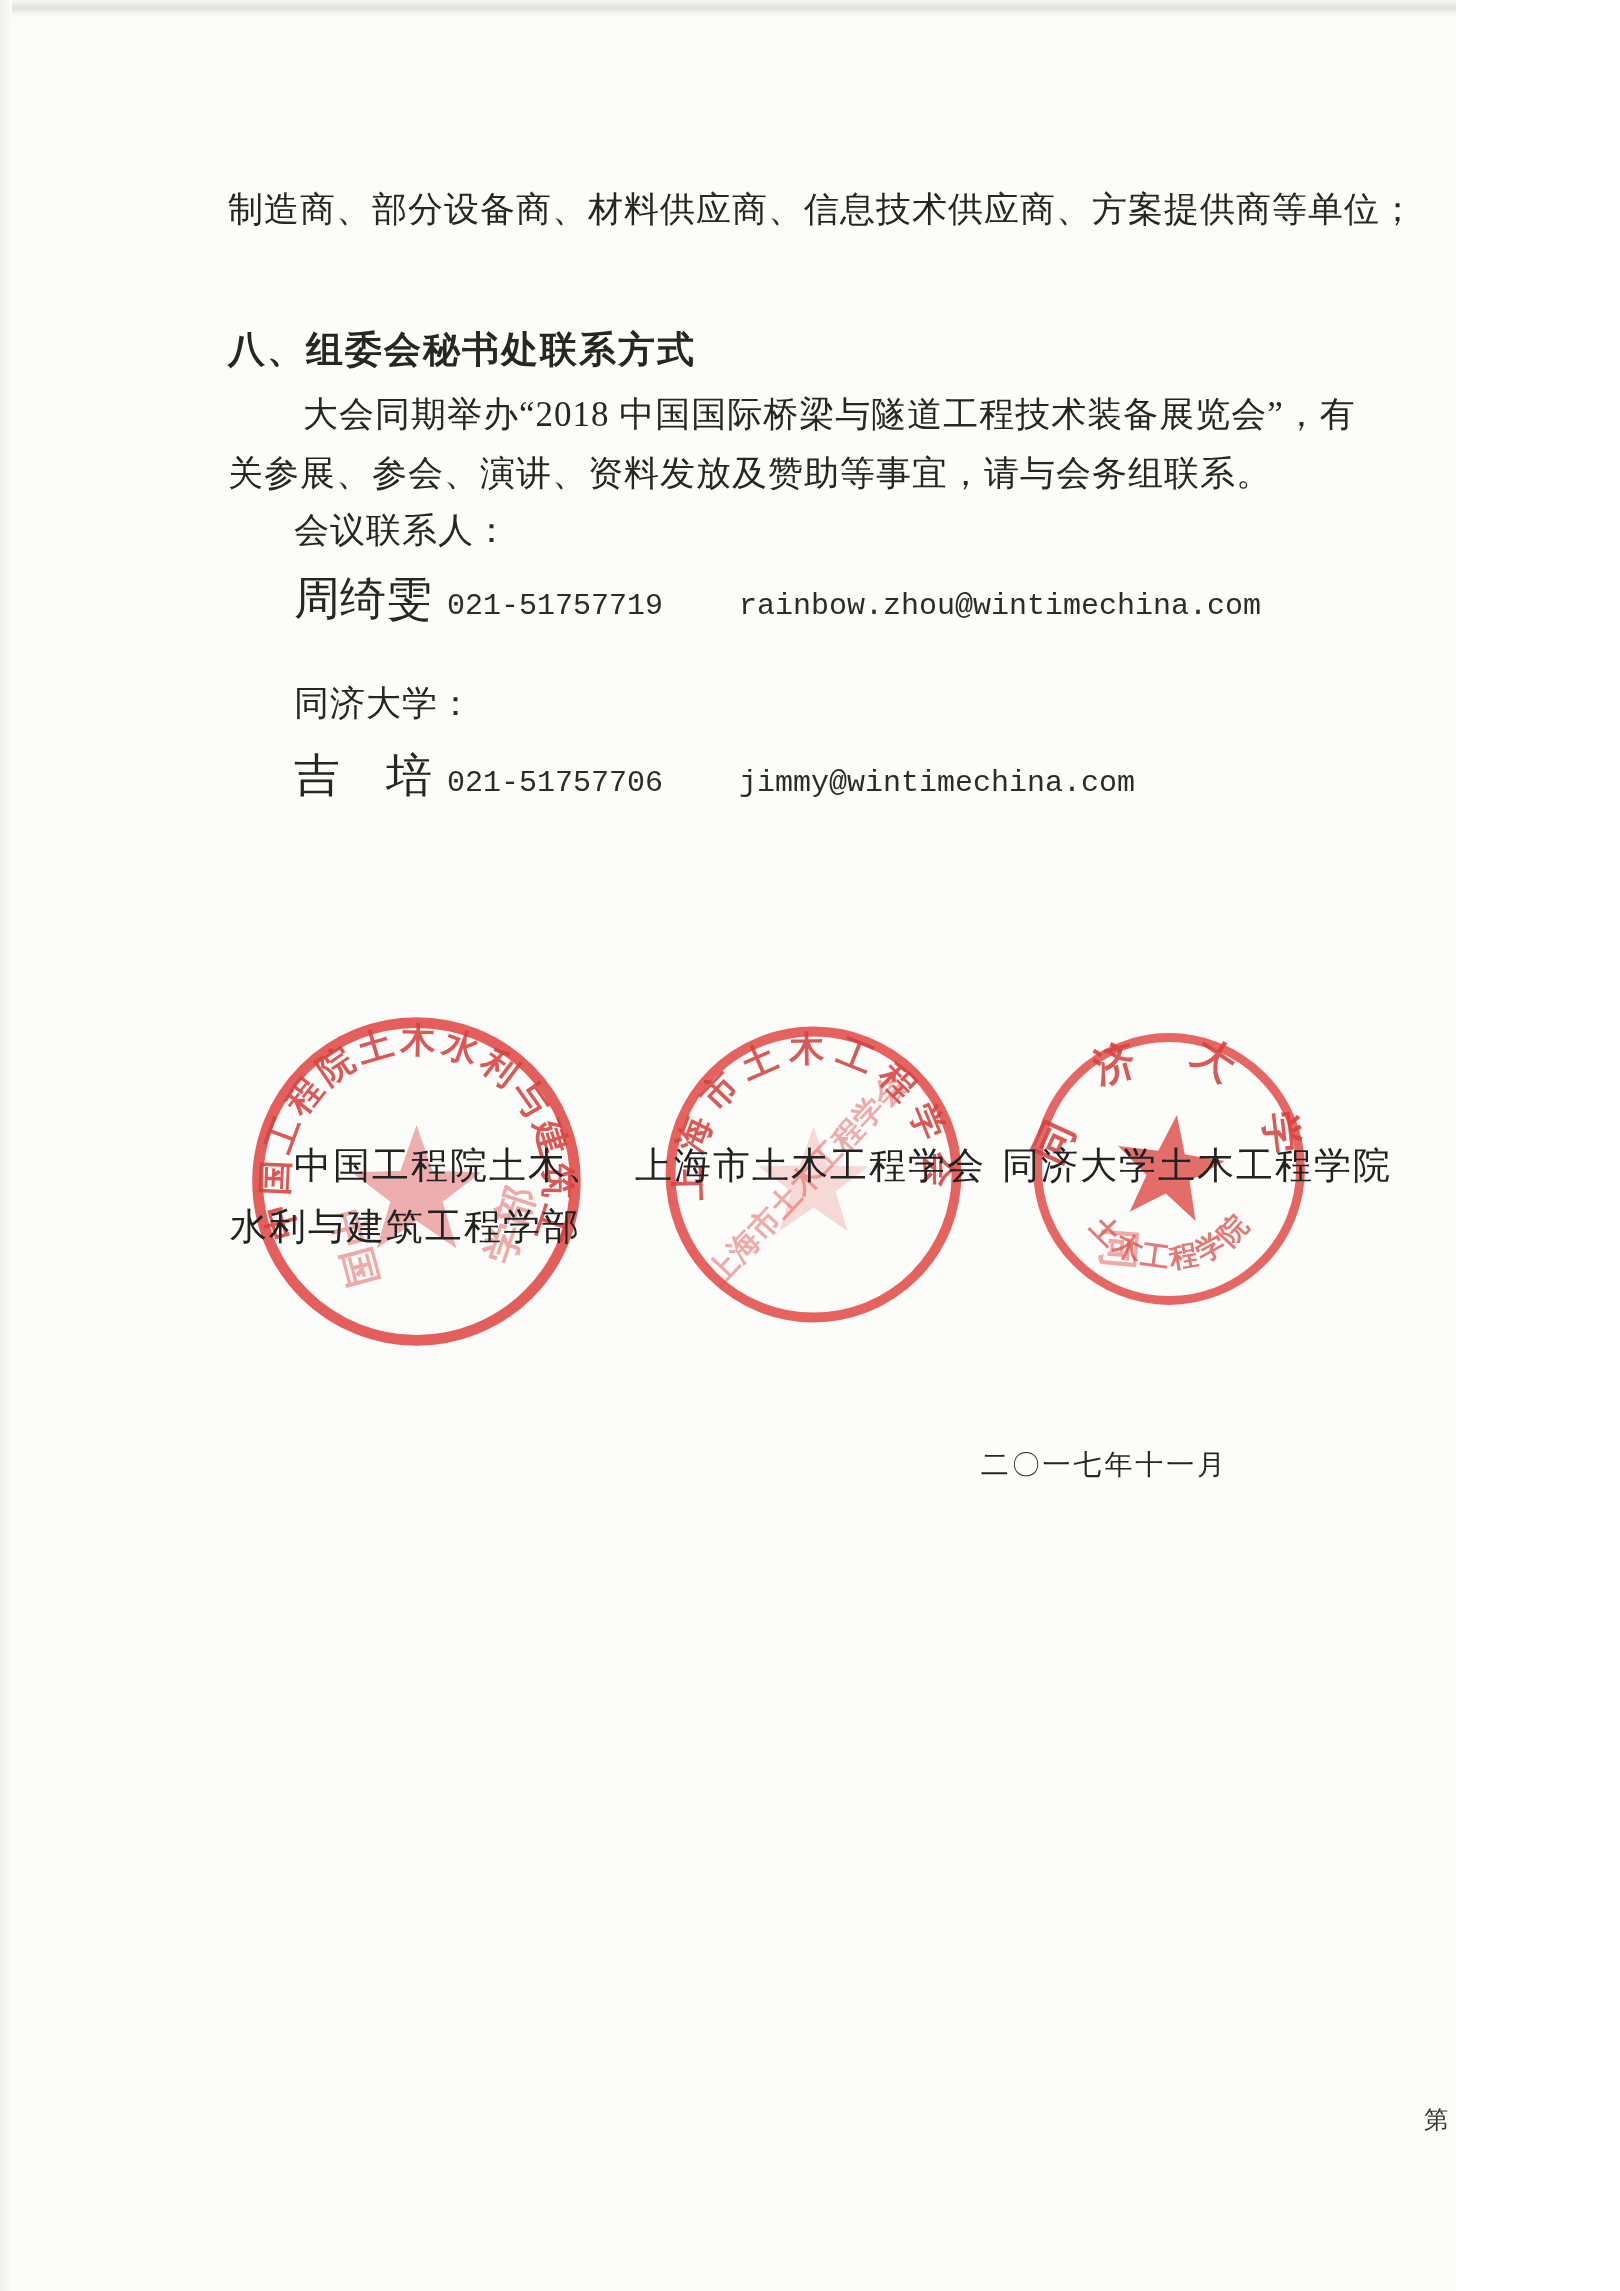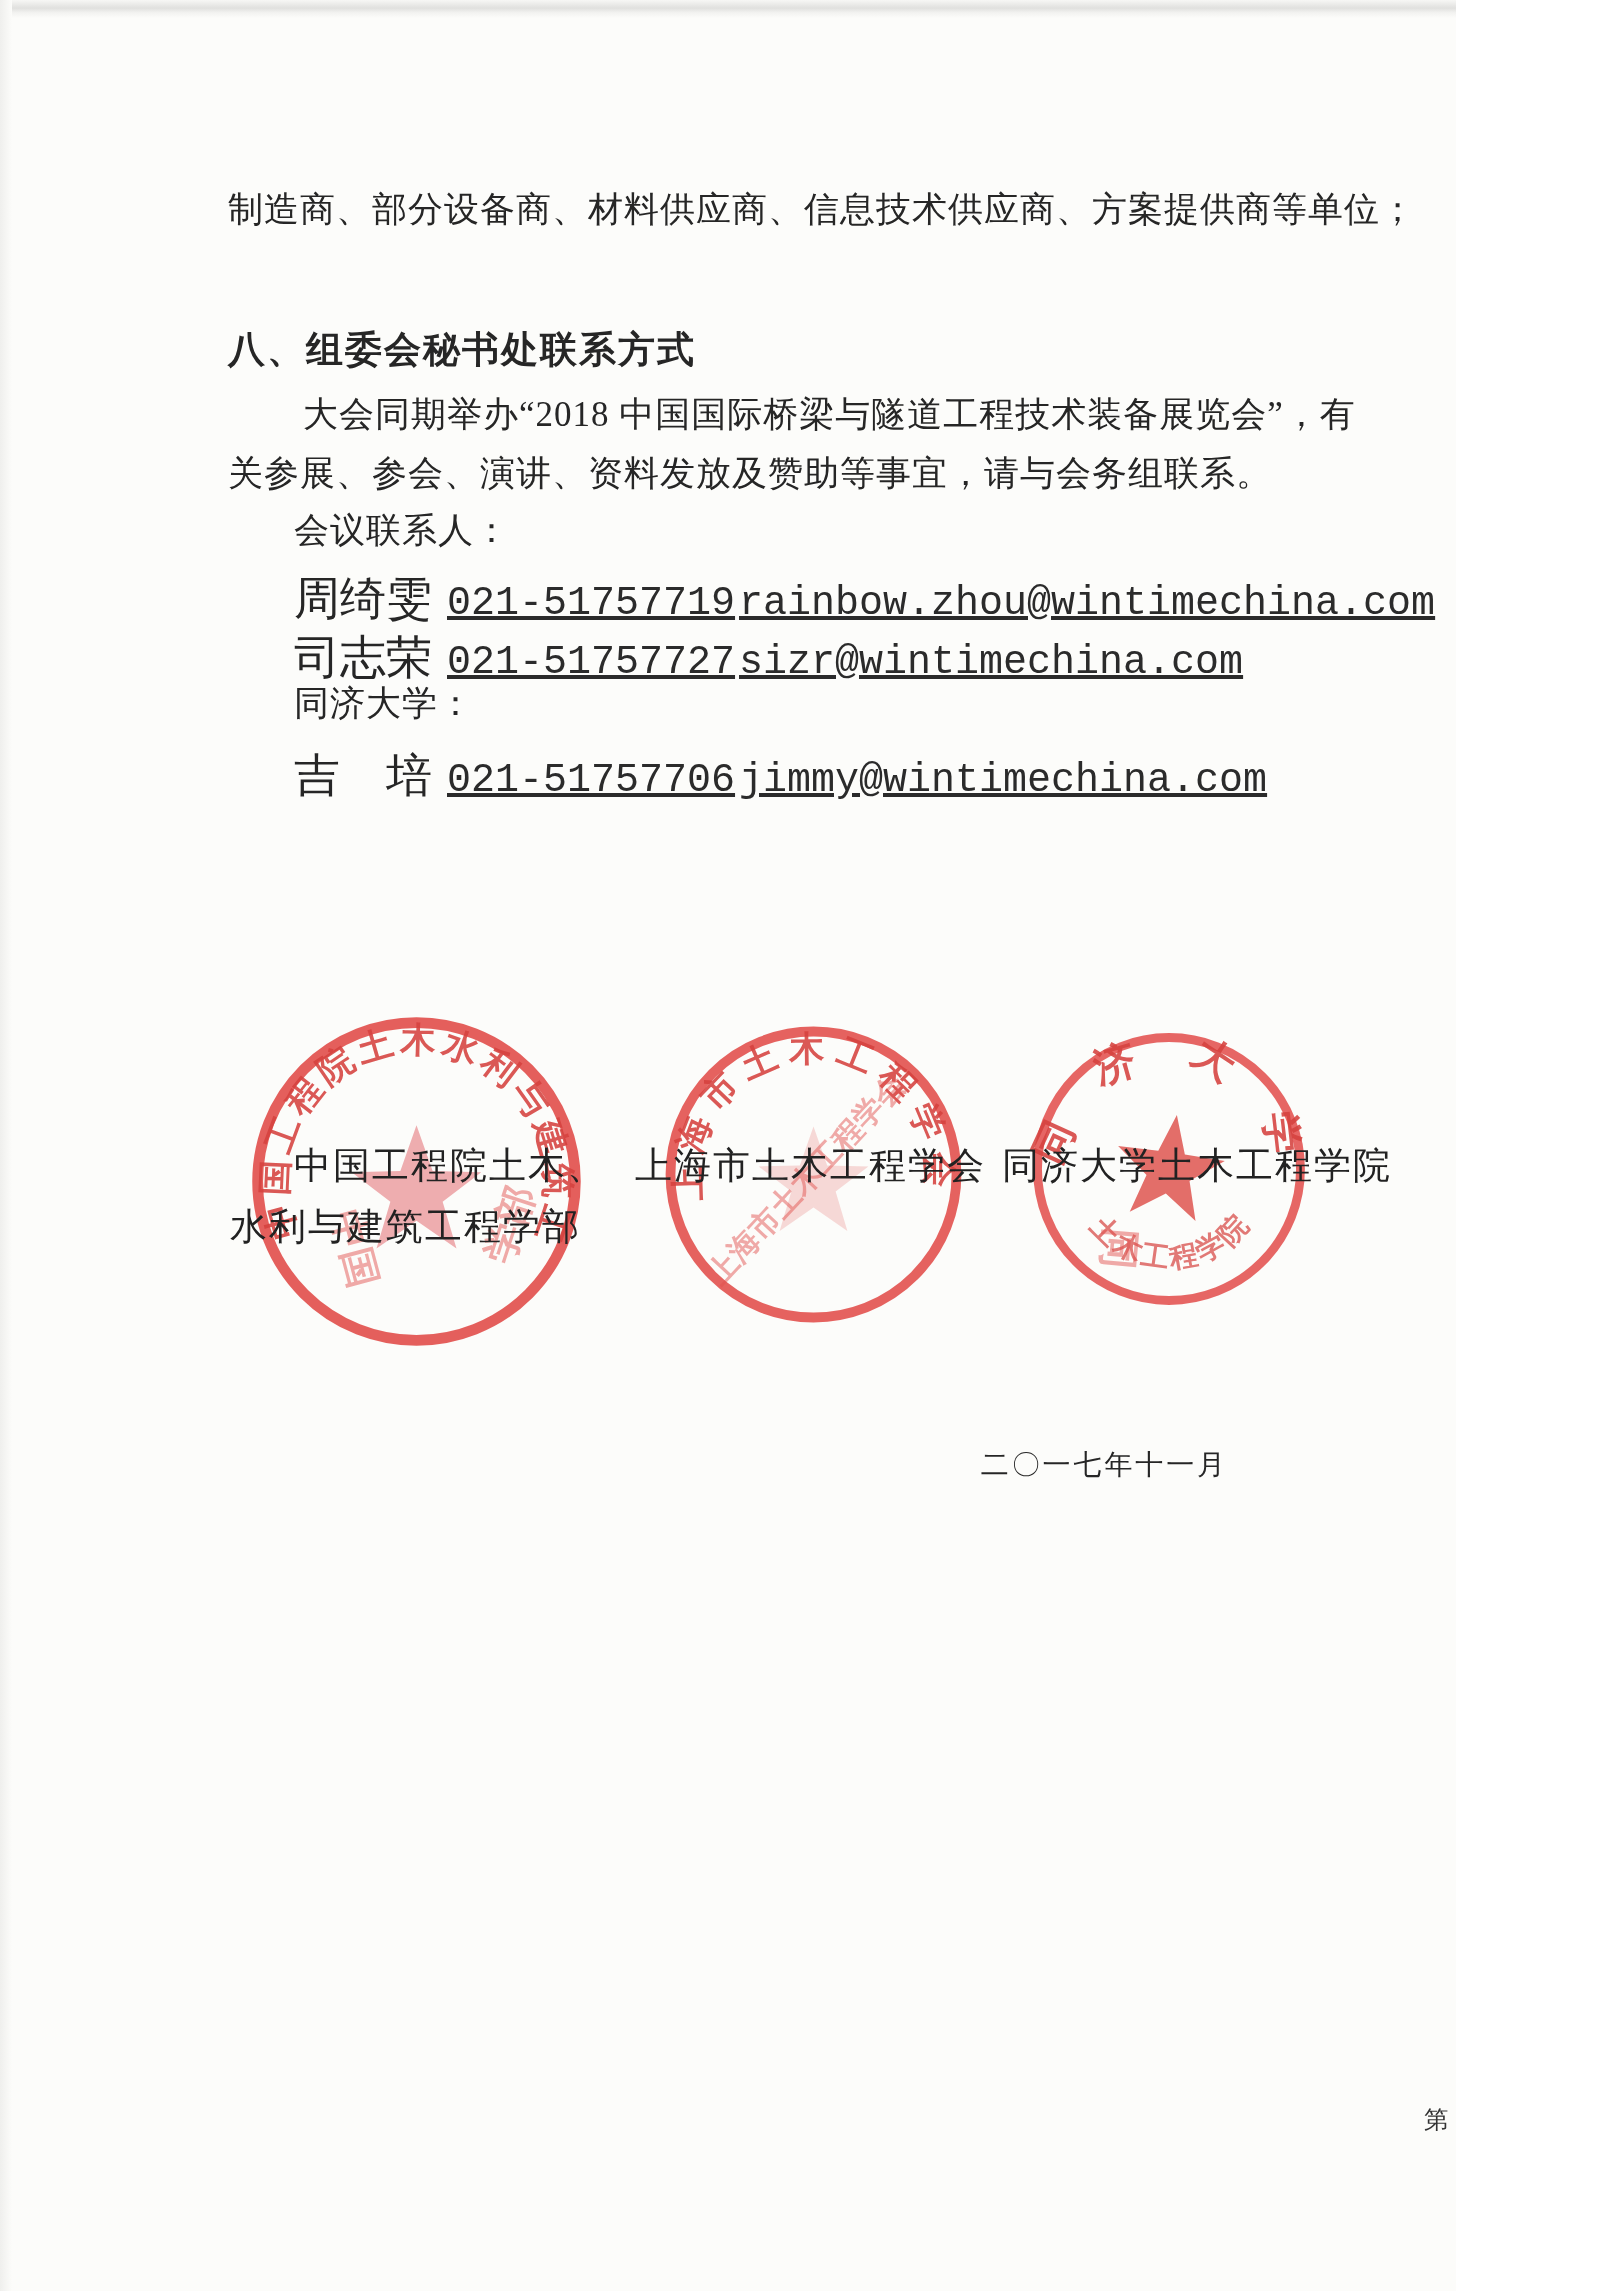--- a/index.html
+++ b/index.html
@@ -23,21 +23,21 @@
     color:#262626;
     font-size:35px;line-height:1;white-space:nowrap;letter-spacing:1px;
     font-family:"Liberation Serif","DejaVu Serif",serif;
   }
   .heading{
     font-family:Liberation Serif, serif;
     font-weight:700;font-size:37px;letter-spacing:2px;text-align:center;
   }
   .mono{
     font-family:"Liberation Mono","DejaVu Sans Mono",monospace;
-    font-size:40px;letter-spacing:0;text-decoration:underline;
+    font-size:30px;letter-spacing:0;
   }
   .contact-row{position:absolute;left:294px;white-space:nowrap;}
   .contact-row .name{display:inline-block;width:153px;font-size:46px;color:#262626;}
   .contact-row .phone{display:inline-block;width:292px;color:#2b2b2b;}
   .contact-row .email{color:#2b2b2b;}
   .org{font-size:37px;letter-spacing:2px;color:#222;}
   .date{font-size:28px;letter-spacing:2.9px;}
   .footer{
     position:absolute;left:0;top:2103px;width:1620px;text-align:right;
     font-size:24.5px;letter-spacing:3.9px;color:#333;
@@ -66,23 +66,20 @@
 
   <div class="t" style="left:303px;top:397px">大会同期举办“2018 中国国际桥梁与隧道工程技术装备展览会”，有</div>
   <div class="t" style="left:228px;top:456px">关参展、参会、演讲、资料发放及赞助等事宜，请与会务组联系。</div>
 
   <div class="t" style="left:294px;top:513px">会议联系人：</div>
 
   <div class="contact-row" style="top:568px">
     <span class="name">周绮雯</span><span class="phone mono">021-51757719</span><span class="email mono">rainbow.zhou@wintimechina.com</span>
   </div>
 
-  <div class="contact-row" style="top:627px">
-    <span class="name">司志荣</span><span class="phone mono">021-51757727</span><span class="email mono">sizr@wintimechina.com</span>
-  </div>
 
   <div class="t" style="left:294px;top:686px">同济大学：</div>
 
   <div class="contact-row" style="top:745px">
     <span class="name">吉　培</span><span class="phone mono">021-51757706</span><span class="email mono">jimmy@wintimechina.com</span>
   </div>
 
   <svg class="stamp" style="left:240px;top:1005px" width="353" height="353" viewBox="0 0 360 360">
     <circle cx="180" cy="180" r="162" fill="none" stroke="#e2514e" stroke-width="11" opacity="0.92"></circle>
     <path id="arc1" d="M 60.4 235.8 A 132 132 0 1 1 299.6 235.8" fill="none"></path>

